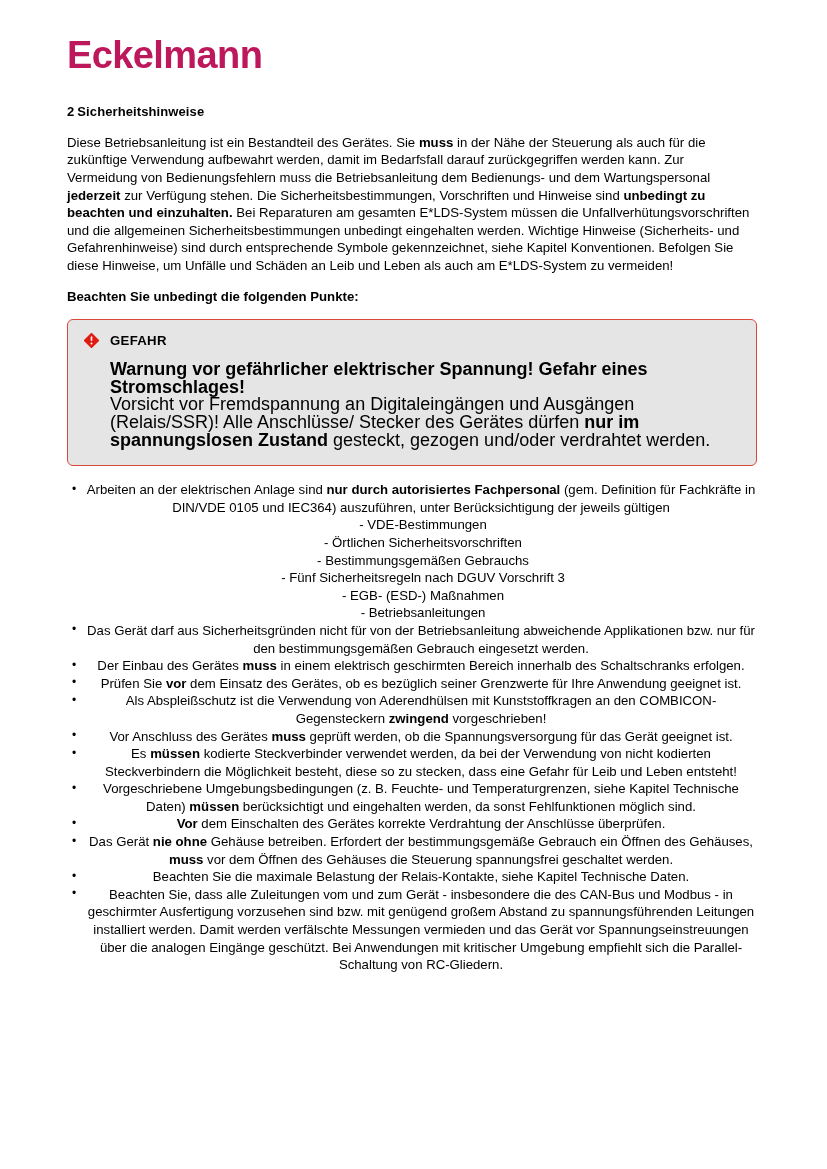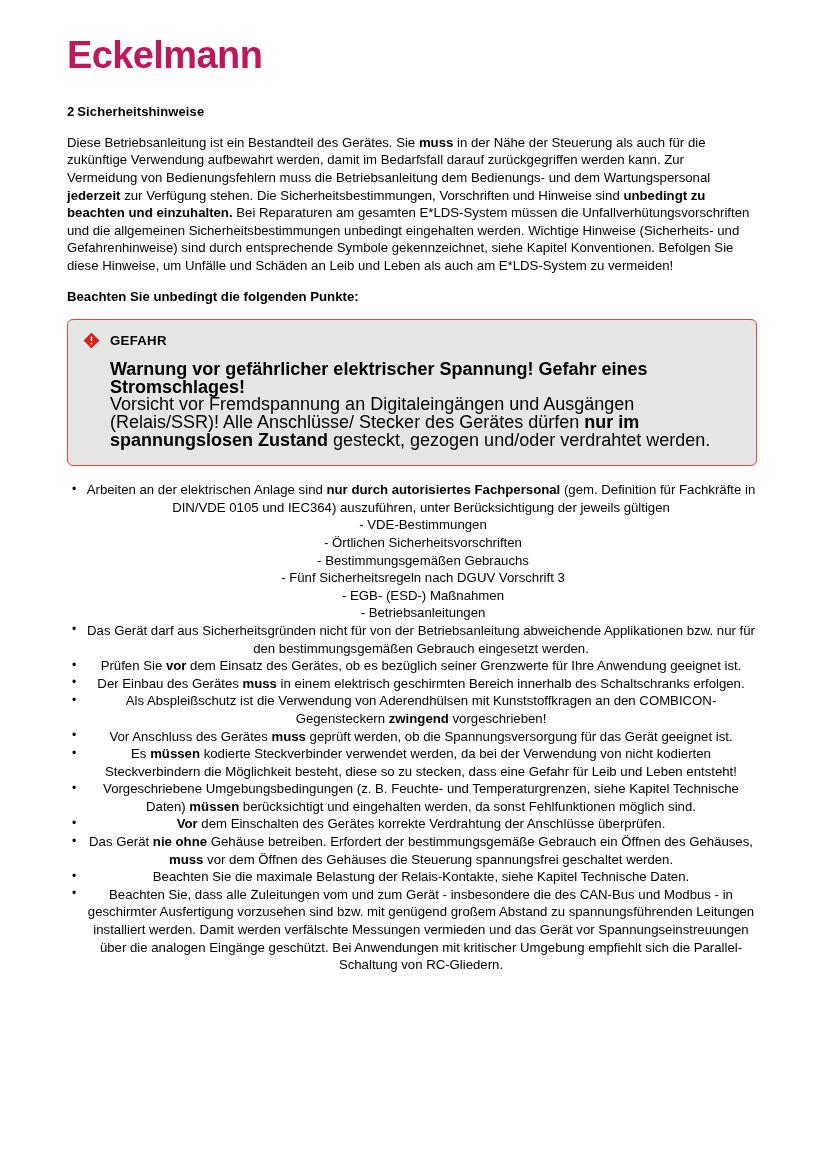--- a/index.html
+++ b/index.html
@@ -186,22 +186,22 @@
     <ul class="bullets">
         <li><span>Arbeiten an der elektrischen Anlage sind <b>nur durch autorisiertes Fachpersonal</b> (gem. Definition für Fachkräfte in DIN/VDE 0105 und IEC364) auszuführen, unter Berücksichtigung der jeweils gültigen</span><span class="sub-lines">
             <span class="sub-line">- VDE-Bestimmungen</span>
             <span class="sub-line">- Örtlichen Sicherheitsvorschriften</span>
             <span class="sub-line">- Bestimmungsgemäßen Gebrauchs</span>
             <span class="sub-line">- Fünf Sicherheitsregeln nach DGUV Vorschrift 3</span>
             <span class="sub-line">- EGB- (ESD-) Maßnahmen</span>
             <span class="sub-line">- Betriebsanleitungen</span>
           </span></li>
         <li><span>Das Gerät darf aus Sicherheitsgründen nicht für von der Betriebsanleitung abweichende Applikationen bzw. nur für den bestimmungsgemäßen Gebrauch eingesetzt werden.</span></li>
+        <li><span>Der Einbau des Gerätes <b>muss</b> in einem elektrisch geschirmten Bereich innerhalb des Schaltschranks erfolgen.</span></li>
         <li><span>Prüfen Sie <b>vor</b> dem Einsatz des Gerätes, ob es bezüglich seiner Grenzwerte für Ihre Anwendung geeignet ist.</span></li>
-        <li><span>Der Einbau des Gerätes <b>muss</b> in einem elektrisch geschirmten Bereich innerhalb des Schaltschranks erfolgen.</span></li>
         <li><span>Als Abspleißschutz ist die Verwendung von Aderendhülsen mit Kunststoffkragen an den COMBICON-Gegensteckern <b>zwingend</b> vorgeschrieben!</span></li>
         <li><span>Vor Anschluss des Gerätes <b>muss</b> geprüft werden, ob die Spannungsversorgung für das Gerät geeignet ist.</span></li>
         <li><span>Es <b>müssen</b> kodierte Steckverbinder verwendet werden, da bei der Verwendung von nicht kodierten Steckverbindern die Möglichkeit besteht, diese so zu stecken, dass eine Gefahr für Leib und Leben entsteht!</span></li>
         <li><span>Vorgeschriebene Umgebungsbedingungen (z. B. Feuchte- und Temperaturgrenzen, siehe Kapitel Technische Daten) <b>müssen</b> berücksichtigt und eingehalten werden, da sonst Fehlfunktionen möglich sind.</span></li>
         <li><span><b>Vor</b> dem Einschalten des Gerätes korrekte Verdrahtung der Anschlüsse überprüfen.</span></li>
         <li><span>Das Gerät <b>nie ohne</b> Gehäuse betreiben. Erfordert der bestimmungsgemäße Gebrauch ein Öffnen des Gehäuses, <b>muss</b> vor dem Öffnen des Gehäuses die Steuerung spannungsfrei geschaltet werden.</span></li>
         <li><span>Beachten Sie die maximale Belastung der Relais-Kontakte, siehe Kapitel Technische Daten.</span></li>
         <li><span>Beachten Sie, dass alle Zuleitungen vom und zum Gerät - insbesondere die des CAN-Bus und Modbus - in geschirmter Ausfertigung vorzusehen sind bzw. mit genügend großem Abstand zu spannungsführenden Leitungen installiert werden. Damit werden verfälschte Messungen vermieden und das Gerät vor Spannungseinstreuungen über die analogen Eingänge geschützt. Bei Anwendungen mit kritischer Umgebung empfiehlt sich die Parallel-Schaltung von RC-Gliedern.</span></li>
       </ul>
 

